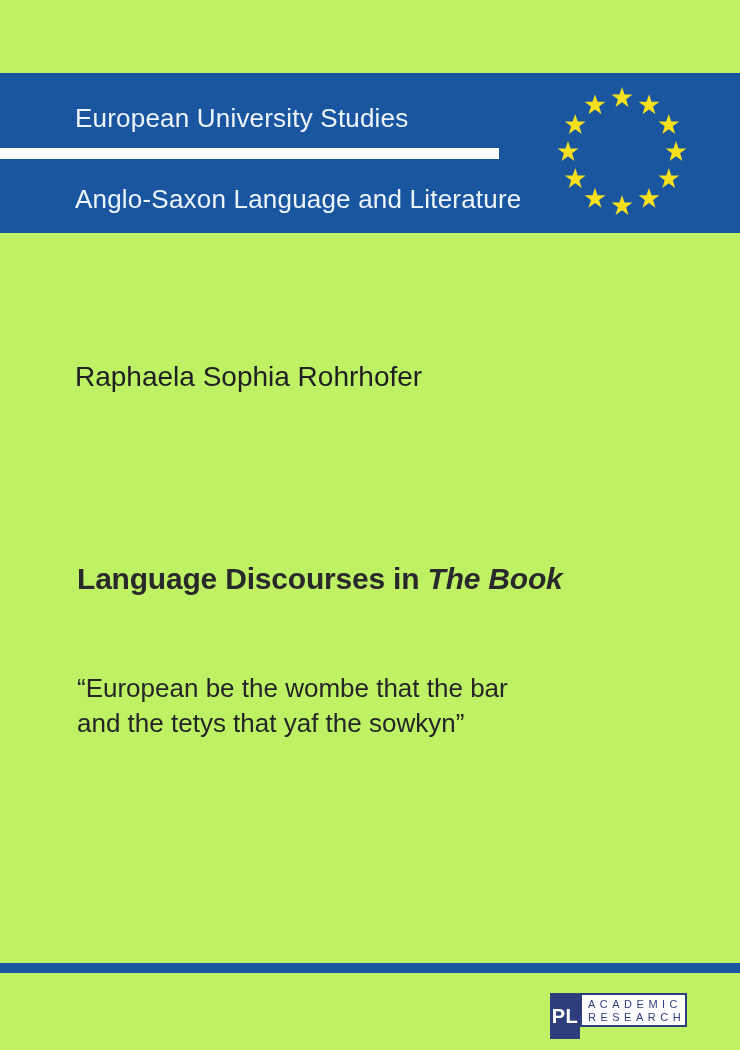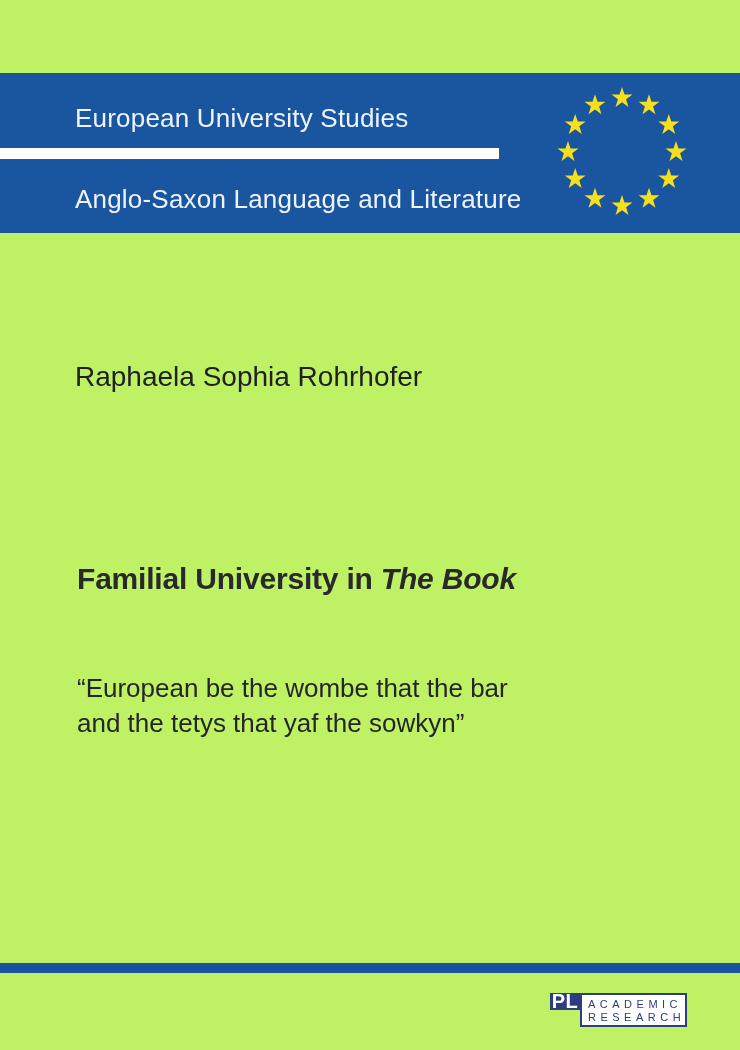--- a/index.html
+++ b/index.html
@@ -86,21 +86,21 @@
   }
 
   
   .publisher {
     position: absolute;
     left: 550px; top: 993px;
     height: 34px;
     display: flex;
   }
   .pl-box {
-    width: 30px; height: 17px;
+    width: 30px; height: 46px;
     background: var(--publisher-navy, #2e3d7c);
     color: #ffffff;
     font-size: 20px;
     font-weight: bold;
     display: flex;
     align-items: center;
     justify-content: center;
     letter-spacing: 0.5px;
   }
   .pl-name {
@@ -144,21 +144,21 @@
         <polygon points="28.23,93.00 30.76,100.52 38.70,100.60 32.32,105.33 34.70,112.90 28.23,108.30 21.77,112.90 24.15,105.33 17.77,100.60 25.71,100.52" fill="#f6df1d"></polygon>
         <polygon points="21.00,66.00 23.53,73.52 31.46,73.60 25.09,78.33 27.47,85.90 21.00,81.30 14.53,85.90 16.91,78.33 10.54,73.60 18.47,73.52" fill="#f6df1d"></polygon>
         <polygon points="28.23,39.00 30.76,46.52 38.70,46.60 32.32,51.33 34.70,58.90 28.23,54.30 21.77,58.90 24.15,51.33 17.77,46.60 25.71,46.52" fill="#f6df1d"></polygon>
         <polygon points="48.00,19.23 50.53,26.76 58.46,26.84 52.09,31.56 54.47,39.13 48.00,34.53 41.53,39.13 43.91,31.56 37.54,26.84 45.47,26.76" fill="#f6df1d"></polygon>
       </svg>
   </header>
 
   <div class="author">Raphaela Sophia Rohrhofer</div>
 
   <h1 class="title">
-    <span class="t-line"><span>Familial University in </span><em>The Book</em></span>
+    <span class="t-line"><span>Language Discourses in </span><em>The Book</em></span>
   </h1>
 
   <div class="quote">
     <div>“European be the wombe that the bar</div>
     <div>and the tetys that yaf the sowkyn”</div>
   </div>
 
   <div class="bottom-bar"></div>
 
   <div class="publisher">

